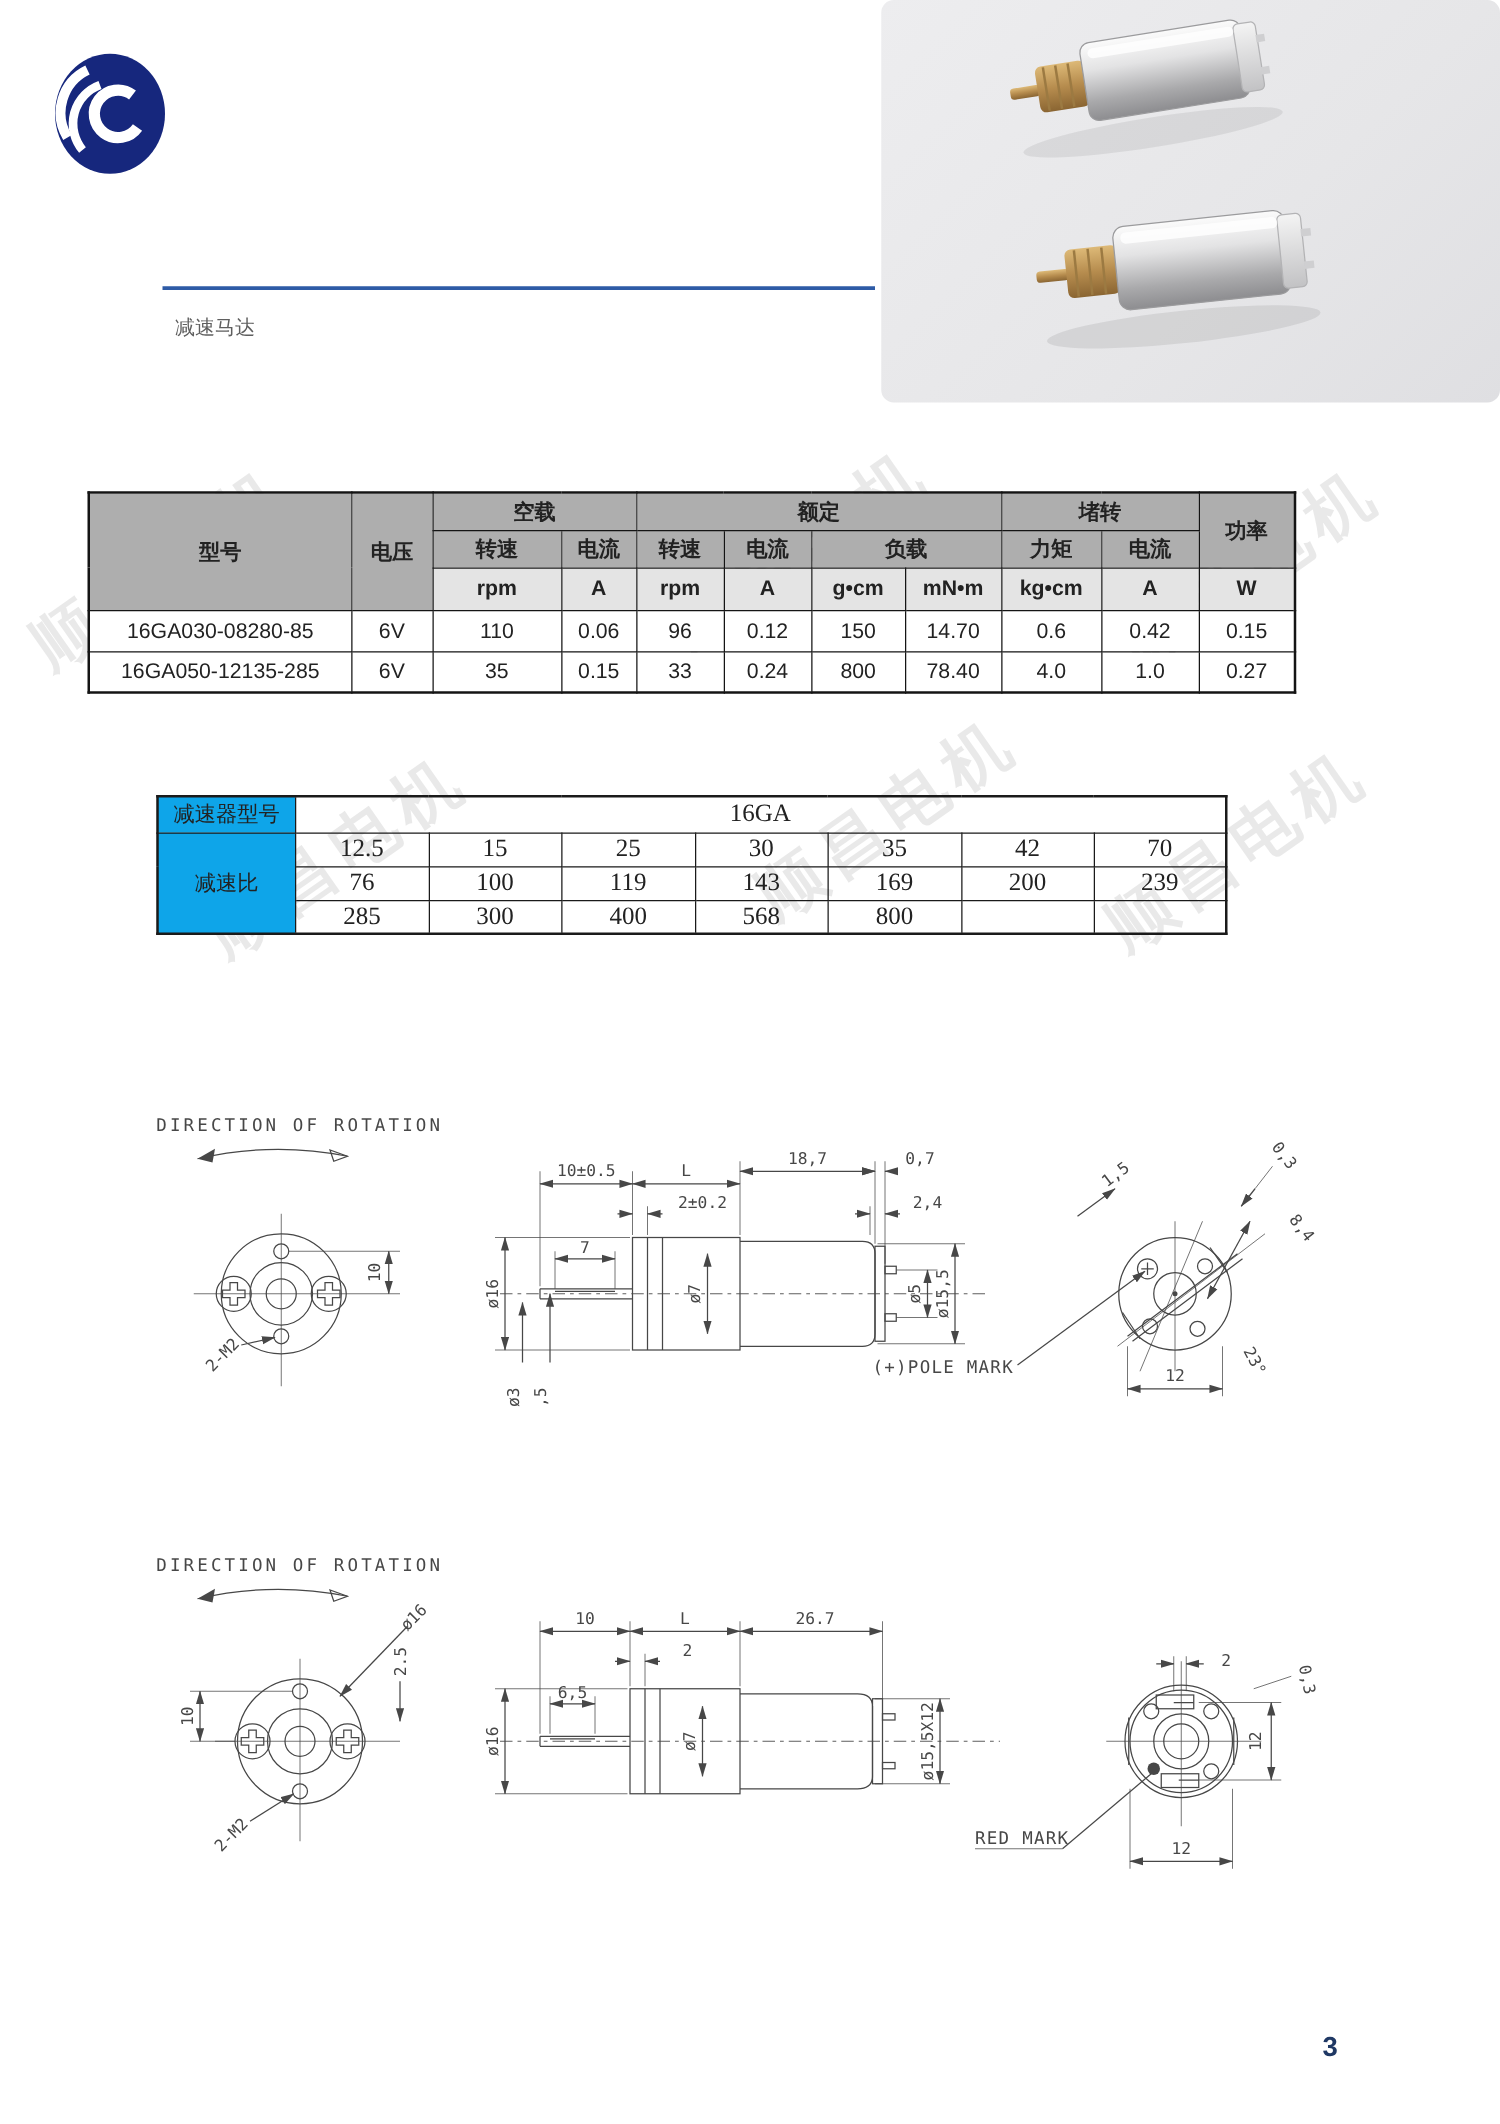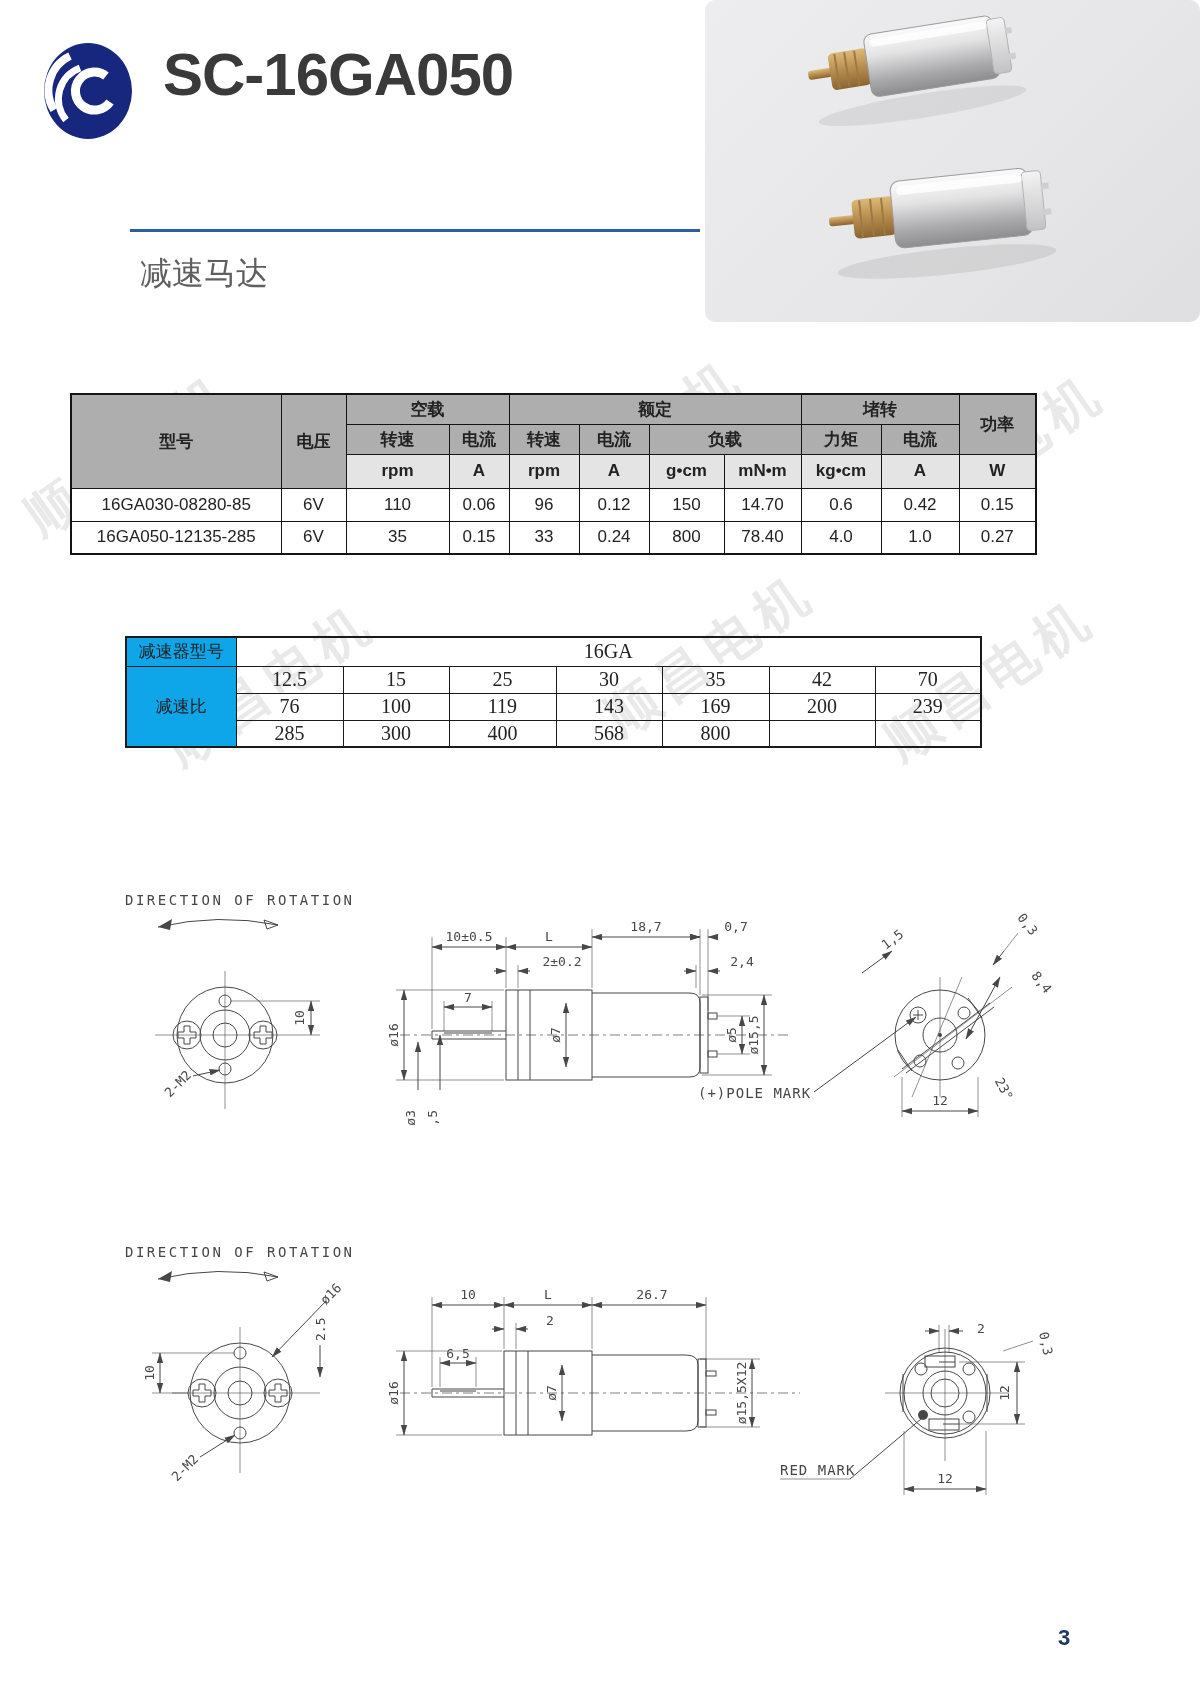--- a/index.html
+++ b/index.html
@@ -5,21 +5,21 @@
   html,body{margin:0;padding:0;}
   body{
     width:1200px;height:1699px;position:relative;background:#ffffff;
     font-family:"Liberation Sans",sans-serif;overflow:hidden;color:#222;
   }
   
   .logo{position:absolute;left:42px;top:40px;width:92px;height:102px;}
   .title{position:absolute;left:163px;top:30px;font-size:60px;font-weight:700;
          color:#3a3a3a;line-height:90px;letter-spacing:-1px;}
   .rule{position:absolute;left:130px;top:229px;width:570px;height:3px;background:#2e5ba6;}
-  .subtitle{position:absolute;left:140px;top:252px;font-size:32px;color:#5f5f5f;font-family:Liberation Mono, monospace;}
+  .subtitle{position:absolute;left:140px;top:252px;font-size:16px;color:#5f5f5f;font-family:Liberation Mono, monospace;}
   .photo-panel{position:absolute;left:705px;top:0;width:495px;height:322px;
     background:linear-gradient(135deg,#ededef 0%,#e6e6e8 60%,#dfdfe2 100%);
     border-radius:10px;}
   
   .wm{position:absolute;color:rgba(110,110,110,0.15);font-size:52px;font-weight:700;
       transform:rotate(-35deg);letter-spacing:8px;pointer-events:none;white-space:nowrap;}
   
   table.spec{position:absolute;left:70px;top:393px;width:965px;border-collapse:collapse;
     table-layout:fixed;font-size:17px;text-align:center;border:2px solid #141414;}
   table.spec th,table.spec td{border:1px solid #141414;padding:0;overflow:hidden;}
@@ -54,21 +54,20 @@
 
 <div class="logo">
   <svg width="92" height="102" viewBox="0 0 92 102">
     <ellipse cx="46" cy="51" rx="44" ry="48" fill="#16277d"></ellipse>
     <path d="M12 70 A 38 38 0 0 1 28 16" stroke="#ffffff" stroke-width="8" fill="none"></path>
     <path d="M24 80 A 33 33 0 0 1 38 28" stroke="#ffffff" stroke-width="7" fill="none"></path>
     <path d="M64 36 A 19 19 0 1 0 68 62" stroke="#ffffff" stroke-width="9" fill="none"></path>
   </svg>
 </div>
 <div class="title">
-  <div>SC-16GA050</div>
 </div>
 <div class="rule"></div>
 <div class="subtitle">减速马达</div>
 
 <div class="photo-panel">
   <svg width="495" height="322" viewBox="0 0 495 322">
     <defs>
       <linearGradient id="mbody" x1="0" y1="0" x2="0" y2="1">
         <stop offset="0" stop-color="#fbfbfb"></stop>
           <stop offset="0.35" stop-color="#e3e3e4"></stop>

